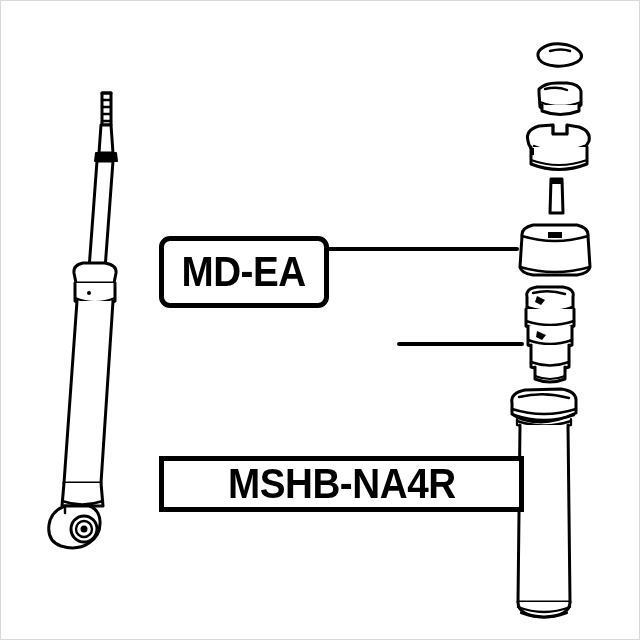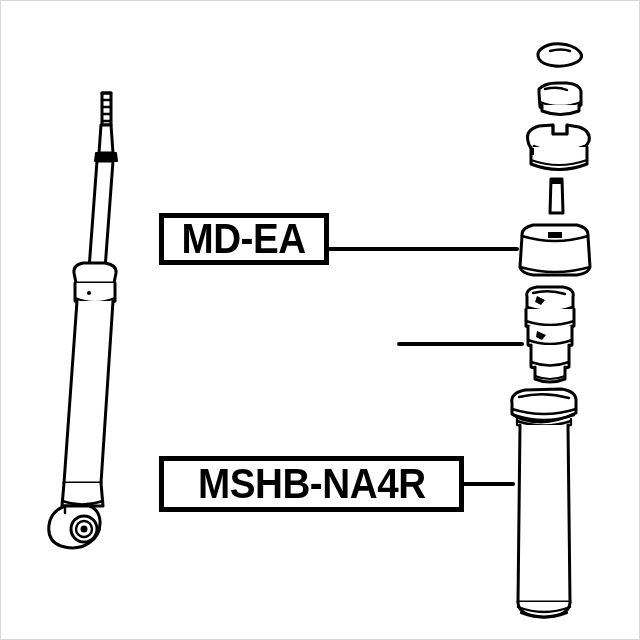--- a/index.html
+++ b/index.html
@@ -31,25 +31,25 @@
   .label-text{
     font-family:"Liberation Sans", sans-serif;
     font-weight:bold;
     color:#000000;
     letter-spacing:-0.5px;
     line-height:1;
     white-space:nowrap;
     transform:scaleX(0.92);
     transform-origin:center center;
   }
-  #lbl-md-ea{left:158px;top:212px;width:170px;height:52px;}
+  #lbl-md-ea{left:158px;top:235px;width:170px;height:72px;border-radius:11px;}
   #lbl-md-ea .label-text{font-size:42px;}
   #lbl-md-na4r{left:158px;top:315px;width:240px;height:56px;}
   #lbl-md-na4r .label-text{font-size:42px;}
-  #lbl-mshb-na4r{left:158px;top:455px;width:305px;height:56px;}
+  #lbl-mshb-na4r{left:158px;top:455px;width:365px;height:56px;}
   #lbl-mshb-na4r .label-text{font-size:42px;}
 </style>
 </head>
 <body>
 
 <div id="canvas">
 
   <svg id="art" viewBox="0 0 640 640" shape-rendering="geometricPrecision">
     <g fill="none" stroke="#000000" stroke-width="3" stroke-linejoin="round" stroke-linecap="round">
 

